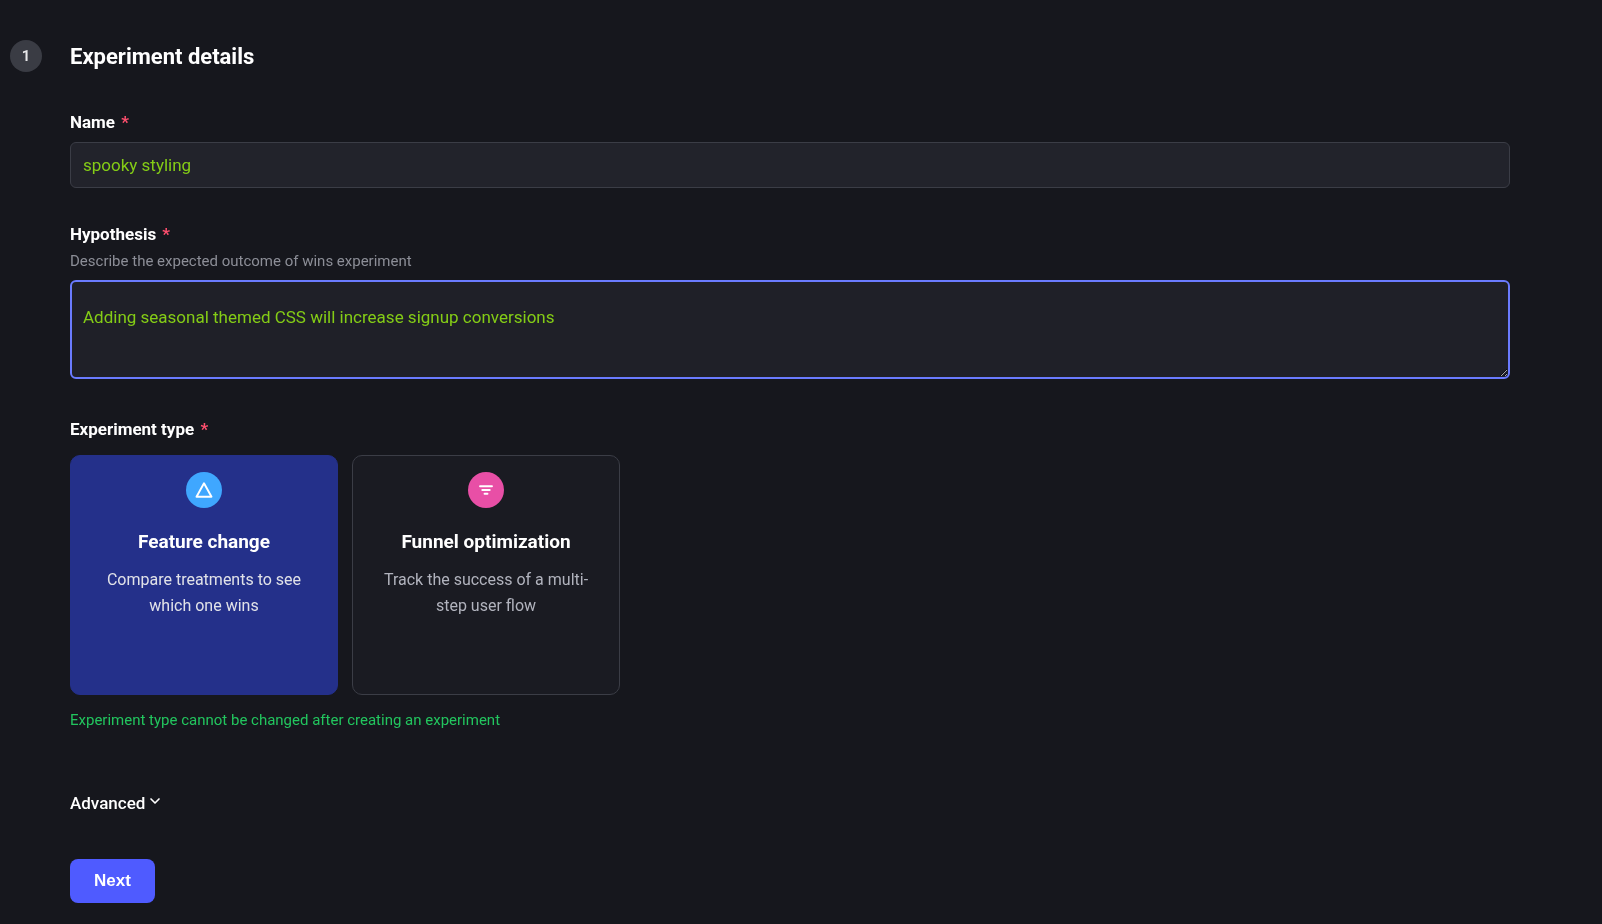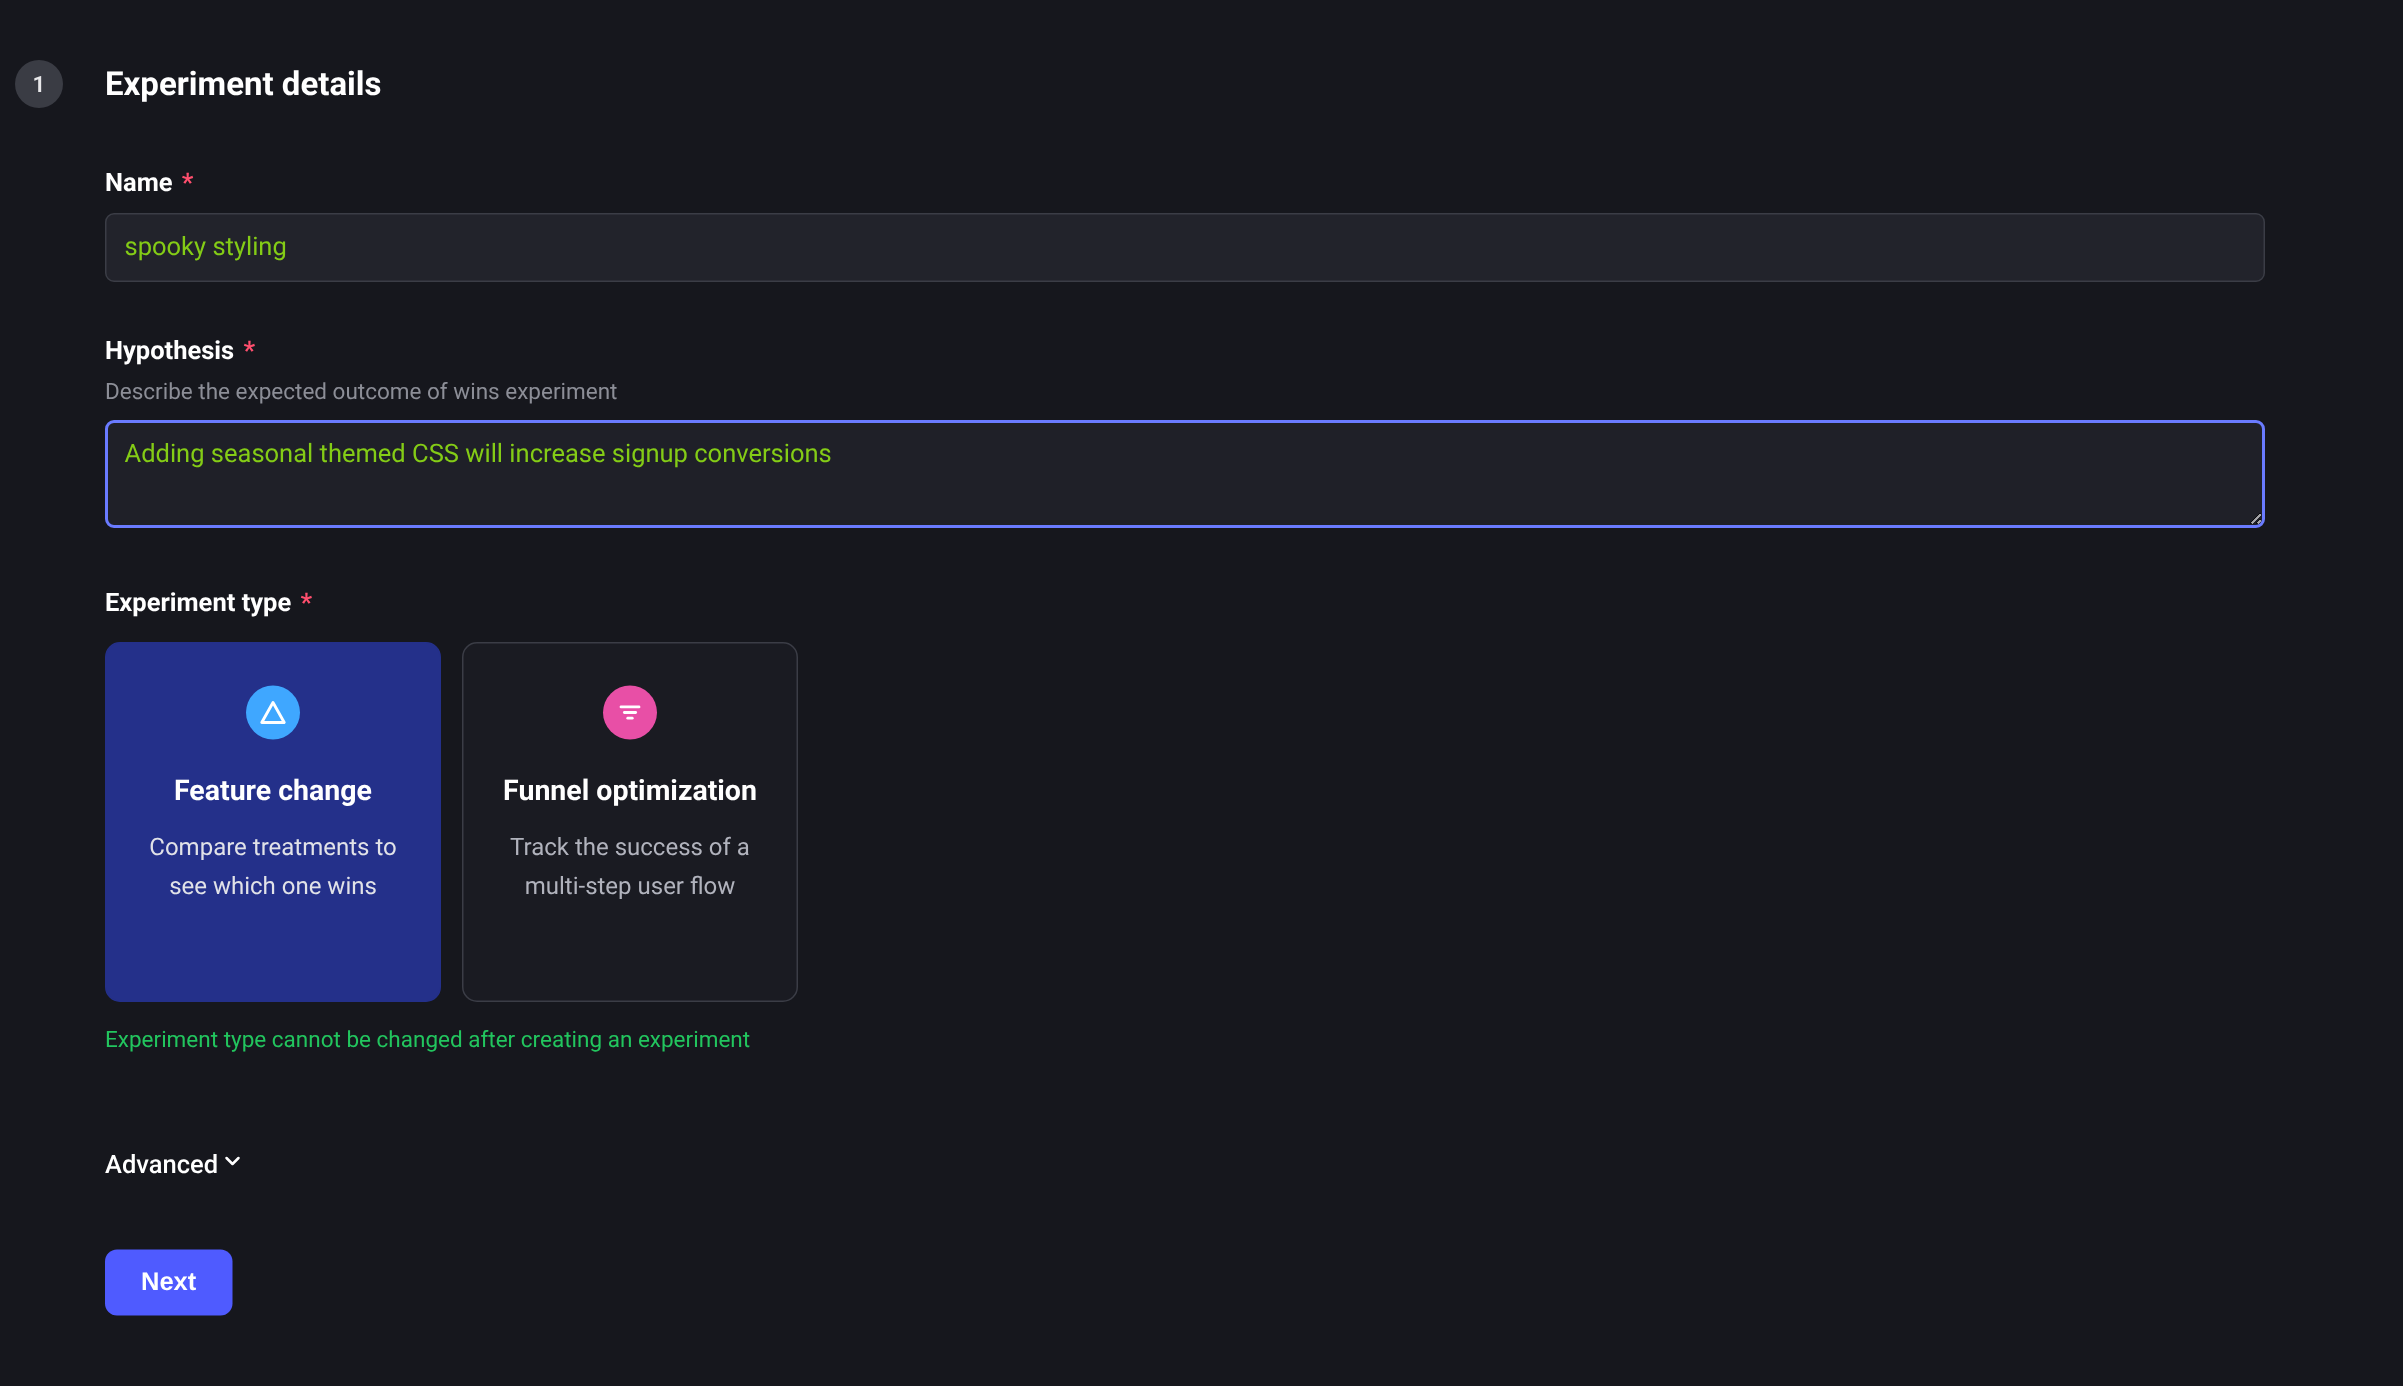--- a/index.html
+++ b/index.html
@@ -77,34 +77,34 @@
     height: 46px;
   }
   .textarea-input {
     min-height: 72px;
     resize: both;
     line-height: 1.45;
   }
   .textarea-input.focused {
     border: 2px solid #6a7bff;
     background: #1f2028;
-    padding: 9px 11px;
+    padding: 23px 11px;
   }
   .type-grid {
     display: flex;
     gap: 14px;
     margin-top: 6px;
   }
   .type-card {
-    width: 224px;
+    width: 268px;
     height: 240px;
     border: 1px solid #3b3d46;
     border-radius: 10px;
     background: #1a1b22;
-    padding: 28px 20px 20px;
+    padding: 16px 20px 20px;
     display: flex;
     flex-direction: column;
     align-items: center;
     text-align: center;
     cursor: pointer;
   }
   .type-card.selected {
     background: #24308a;
     border-color: #24308a;
   }

